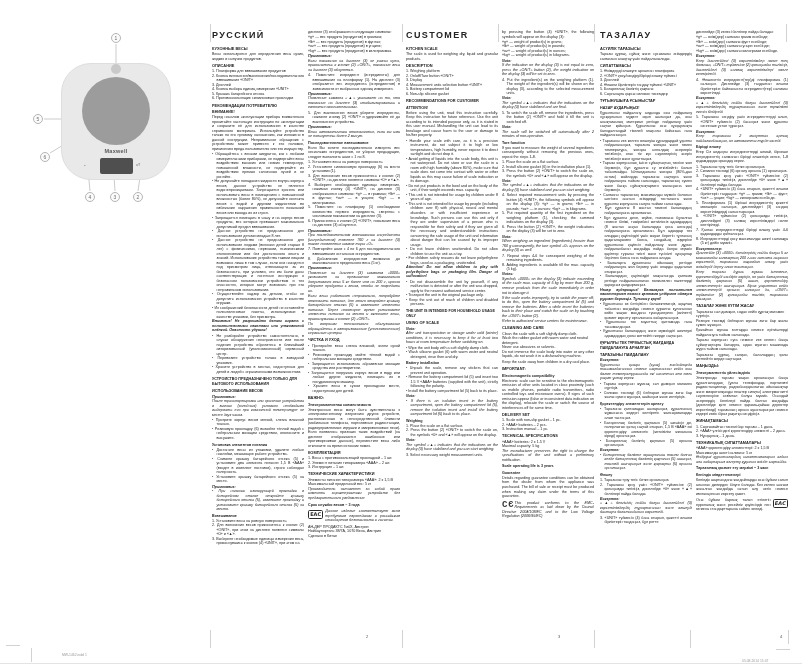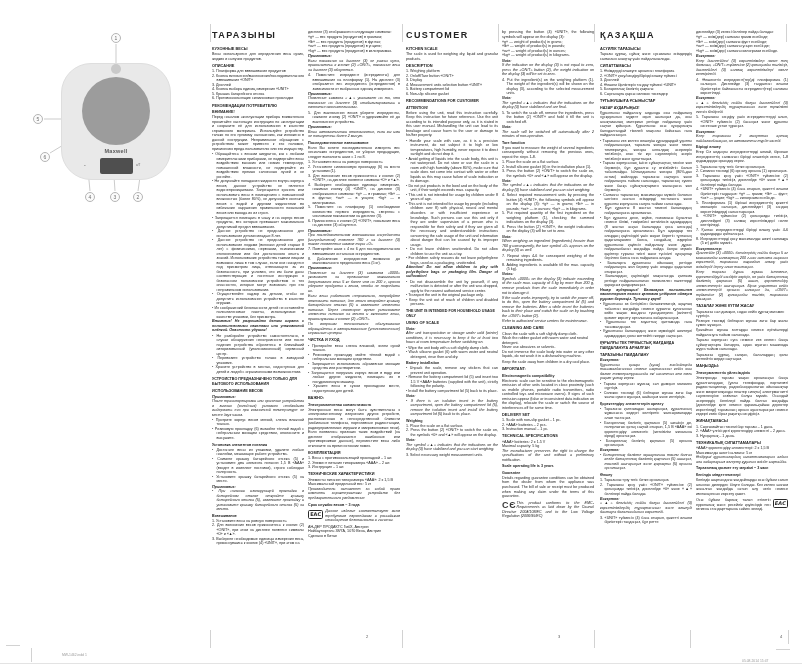--- a/index.html
+++ b/index.html
@@ -41,21 +41,21 @@
   .b-li{padding-left:4.5px;text-indent:-4.5px;margin:0;}
   .b-lii{padding-left:4.5px;text-indent:-4.5px;margin:0;font-style:italic;}
   .b-line{text-align:left;}
   .b-addr{margin-top:2px;text-align:left;white-space:pre-line;}
   .b-eacp,.b-cep,.b-eacr{margin-top:2px;overflow:hidden;}
   .logo-eac{float:left;border:0.8px solid #2a2a2a;border-radius:1.6px;font-weight:bold;
             font-size:5px;line-height:6px;padding:0.6px 1.2px;margin:0.6px 2px 0.5px 0;
             font-family:"DejaVu Sans",sans-serif;color:#2a2a2a;}
   .b-eacr .logo-eac{float:right;margin:0.6px 0 0.5px 2px;}
   .logo-ce{float:left;font-size:9px;font-weight:bold;letter-spacing:0.8px;color:#3a3a3a;
-           margin:0 0 0 0;line-height:9px;font-family:Liberation Sans, sans-serif;}
+           margin:0 0 0 0;line-height:9px;font-family:Liberation Mono, monospace;}
   .b-eacp span:last-child,.b-cep span:last-child,.b-eacr span:first-child{font-style:italic;}
 
   
   .mark-v{position:absolute;width:1px;background:#d2d2d2;}
   .mark-h{position:absolute;height:1px;background:#d2d2d2;}
   .pagenum{position:absolute;font-size:4px;color:#555;}
   .slug{position:absolute;font-size:3.4px;color:#9a9a9a;}
 </style>
 </head>
 <body>
@@ -82,21 +82,21 @@
     <div class="btn-mark btn-right">o/T</div>
     <div class="callout" style="left:111px;top:33px;">1</div>
     <div class="callout" style="left:133px;top:192px;">2</div>
     <div class="callout" style="left:110px;top:192px;">3</div>
     <div class="callout" style="left:85px;top:192px;">4</div>
     <div class="callout" style="left:33px;top:114px;">5</div>
     <div class="callout" style="left:40px;top:152px;">6</div>
   </div>
 
   <div class="subcol" style="left:212px;">
-      <div class="b-lang">ТАРАЗЫНЫ</div>
+      <div class="b-lang">РУССКИЙ</div>
       <div class="b-h2">КУХОННЫЕ ВЕСЫ</div>
       <div class="b-p">Весы используются для определения веса сухих, жидких и сыпучих продуктов.</div>
       <div class="b-h2">ОПИСАНИЕ</div>
       <div class="b-li">1. Платформа для взвешивания продуктов</div>
       <div class="b-li">2. Кнопка включения/выключения/последовательного взвешивания «ON/T»</div>
       <div class="b-li">3. Дисплей</div>
       <div class="b-li">4. Кнопка выбора единиц измерения «UNIT»</div>
       <div class="b-li">5. Крышка батарейного отсека</div>
       <div class="b-li">6. Противоскользящие силиконовые прокладки</div>
       <div class="b-h2">РЕКОМЕНДАЦИИ ПОТРЕБИТЕЛЮ</div>
@@ -275,21 +275,21 @@
       <div class="b-h2">TECHNICAL SPECIFICATIONS</div>
       <div class="b-line">«AAA» batteries: 2 x 1.5 V</div>
       <div class="b-line">Maximal capacity: 5 kg</div>
       <div class="b-it">The manufacturer preserves the right to change the specifications of the unit without a preliminary notification.</div>
       <div class="b-h3">Scale operating life is 3 years</div>
       <div class="b-h3">Guarantee</div>
       <div class="b-p">Details regarding guarantee conditions can be obtained from the dealer from whom the appliance was purchased. The bill of sale or receipt must be produced when making any claim under the terms of this guarantee.</div>
       <div class="b-cep"><span class="logo-ce">CЄ</span><span>This product conforms to the EMC-Requirements as laid down by the Council Directive 2004/108/ЕС and to the Low Voltage Regulation (2006/95/ЕС)</span></div>
     </div>
   <div class="subcol" style="left:600px;">
-      <div class="b-lang">ҚАЗАҚША</div>
+      <div class="b-lang">ТАЗАЛАУ</div>
       <div class="b-h2">АСҮЙЛІК ТАРАЗЫСЫ</div>
       <div class="b-p">Таразы құрғақ, сұйық және сусымалы өнімдердің салмағын анықтау үшін пайдаланылады.</div>
       <div class="b-h2">СИПАТТАМАСЫ</div>
       <div class="b-li">1. Өнімдерді өлшеуге арналған платформа</div>
       <div class="b-li">2. «ON/T» қосу/сөндіру/бірізді өлшеу түймесі</div>
       <div class="b-li">3. Дисплей</div>
       <div class="b-li">4. Өлшем бірліктерін таңдау түймесі «UNIT»</div>
       <div class="b-li">5. Батареялық бөліктің қақпағы</div>
       <div class="b-li">6. Сырғанауға қарсы силикон төсемдер</div>
       <div class="b-h2">ТҰТЫНУШЫҒА ҰСЫНЫСТАР</div>

